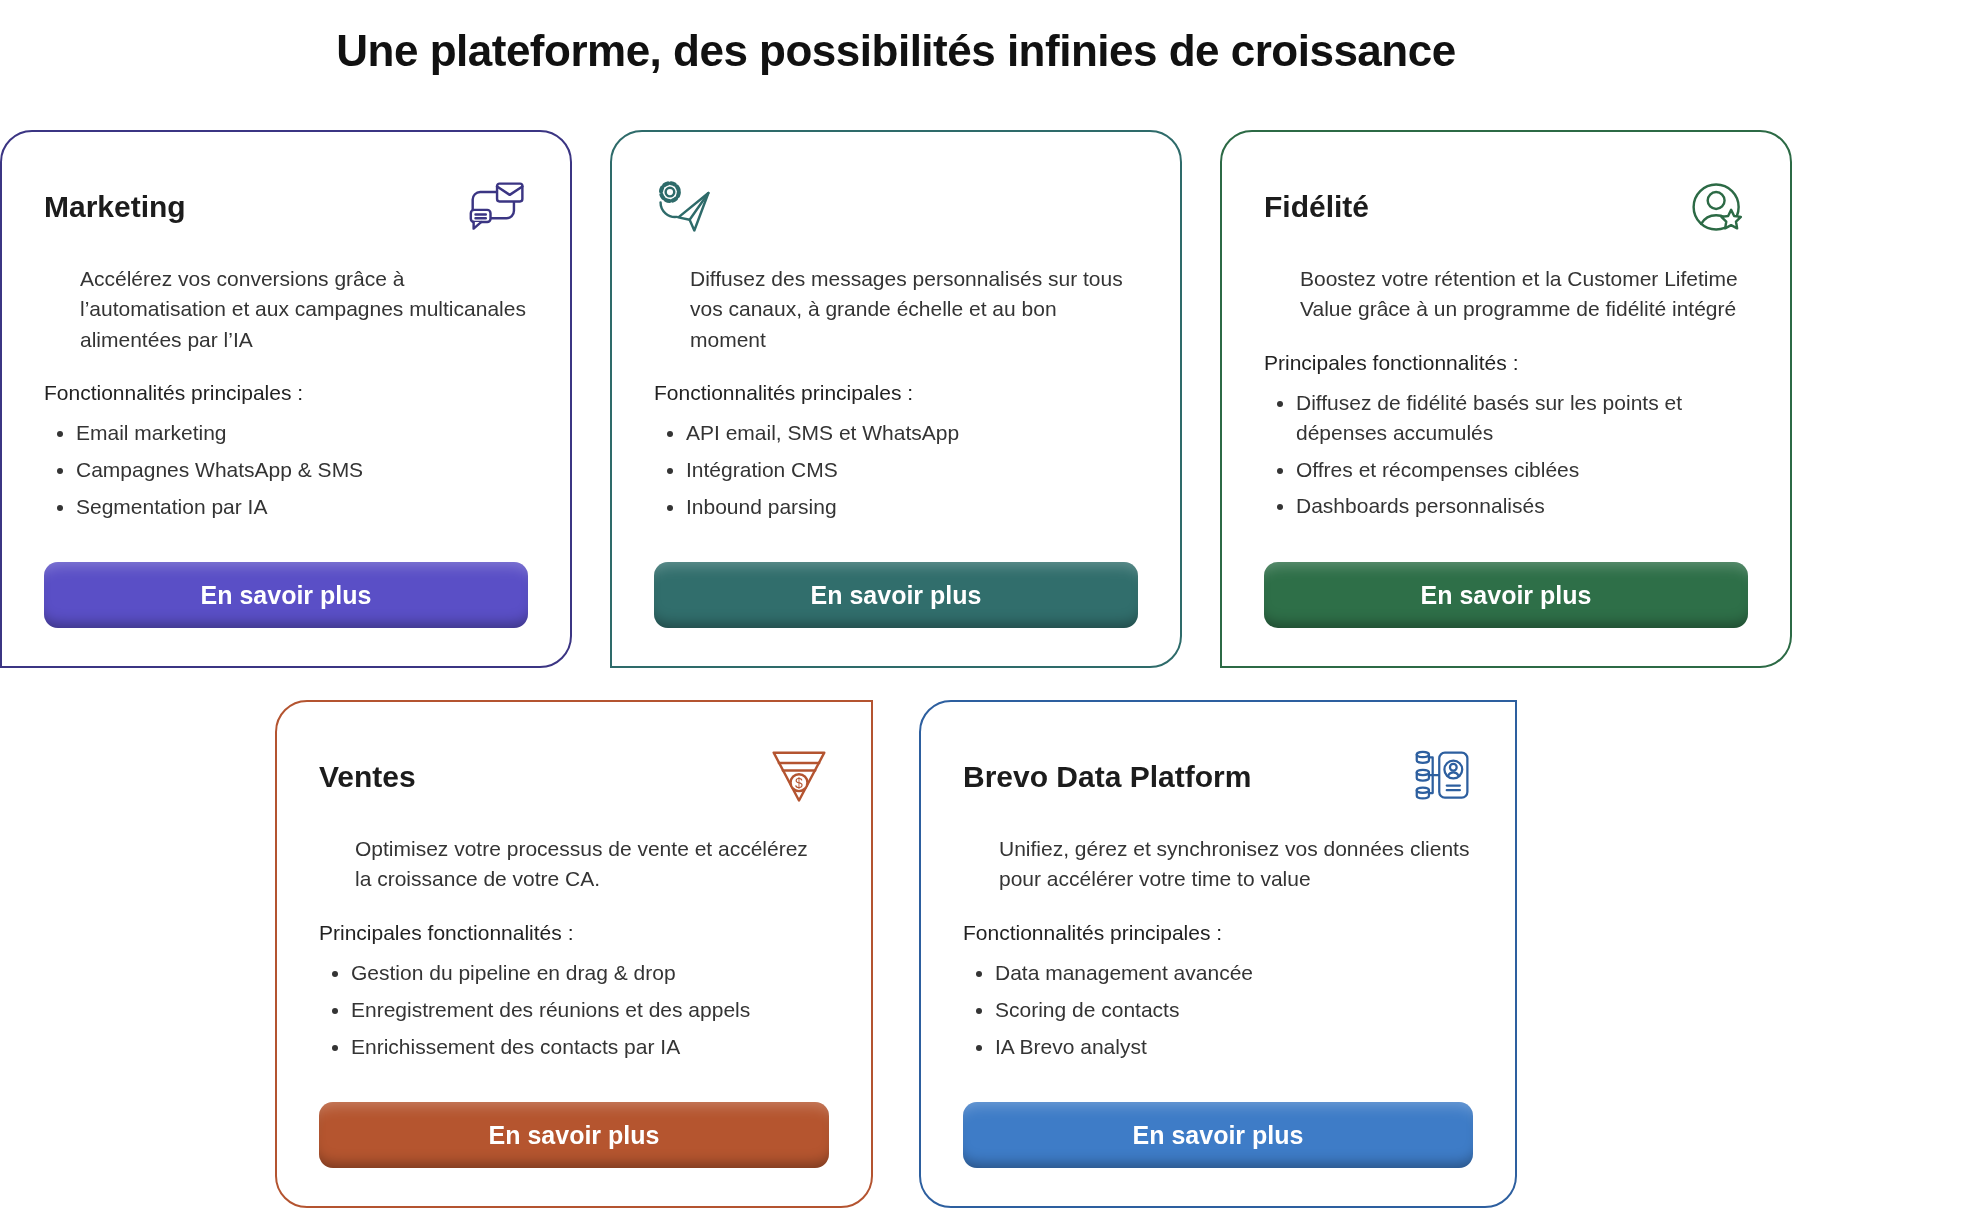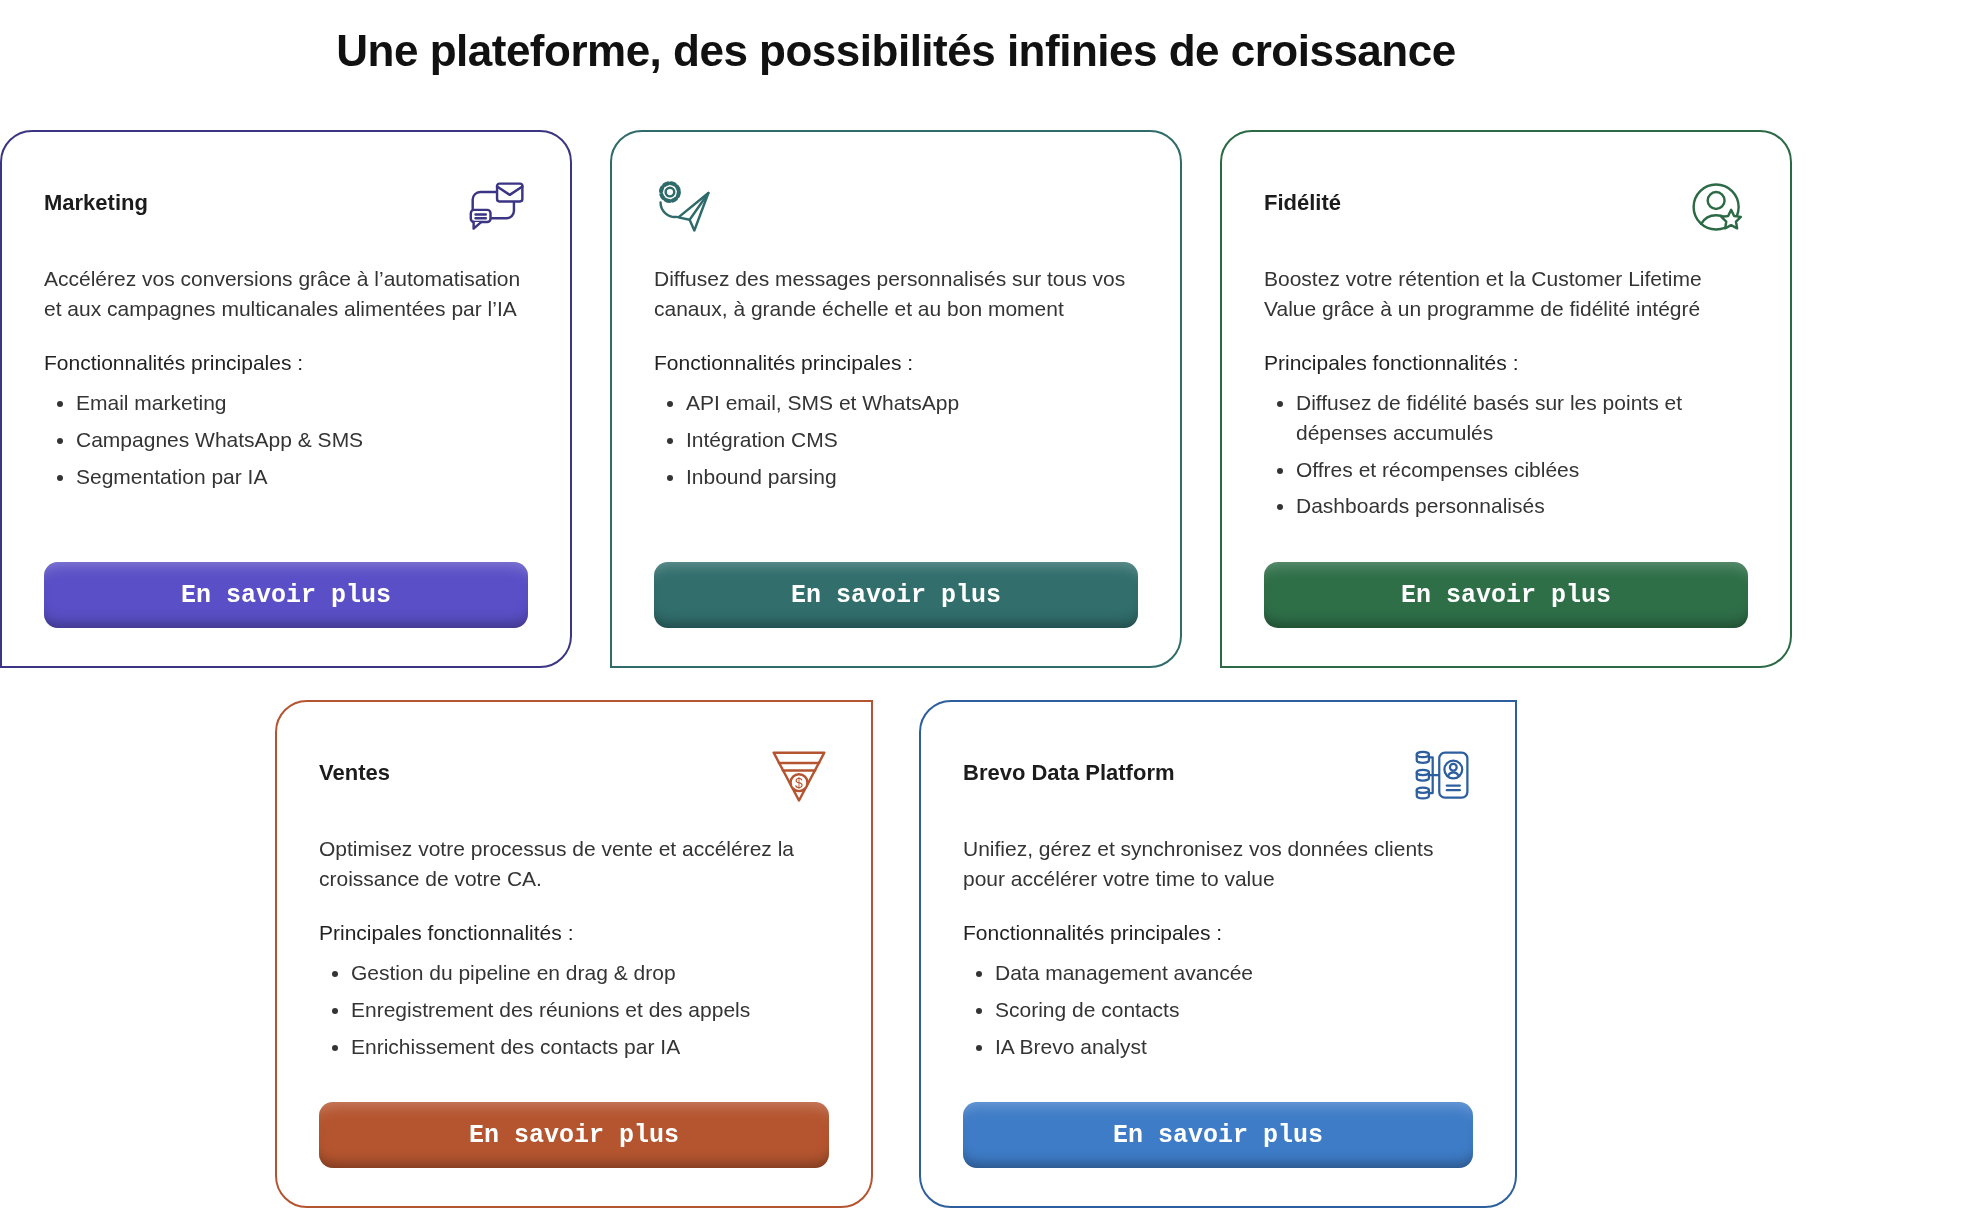--- a/index.html
+++ b/index.html
@@ -35,38 +35,39 @@
     position: relative;
   }
   .row1 .card { width: 586px; height: 538px; border-radius: 32px 32px 32px 0; }
   .row2 .card { width: 598px; height: 508px; border-radius: 32px 0 32px 32px; }
   .card-head {
     display: flex;
     justify-content: space-between;
     align-items: flex-start;
   }
   .card-title {
-    font-size: 22px;
+    font-size: 30px;
     font-weight: 700;
     color: #1c1c1c;
     padding-top: 12px;
   }
   .icon {
     width: 60px;
     height: 60px;
     color: var(--accent);
     flex: 0 0 auto;
   }
   .icon svg { width: 100%; height: 100%; }
   .desc {
     margin-top: 26px;
     font-size: 21px;
     line-height: 1.45;
     color: #343434;
     max-width: 520px;
+    margin-left: 36px;
   }
   .features-label {
     margin-top: 26px;
     font-size: 21px;
     font-weight: 400;
     color: #222222;
   }
   ul.features {
     margin-top: 13px;
     padding-left: 32px;
@@ -76,21 +77,21 @@
   }
   ul.features li { margin-bottom: 7px; }
   .btn {
     margin-top: auto;
     width: 100%;
     height: 66px;
     border: none;
     border-radius: 14px;
     background: var(--btn);
     color: #ffffff;
-    font-family: Liberation Mono, monospace;
+    font-family: Liberation Sans, sans-serif;
     font-size: 25px;
     font-weight: 700;
     cursor: pointer;
     box-shadow: inset 0 14px 14px -10px rgba(255,255,255,0.25),
                 inset 0 -12px 14px -8px rgba(0,0,0,0.35);
   }
 </style>
 </head>
 <body>
 

